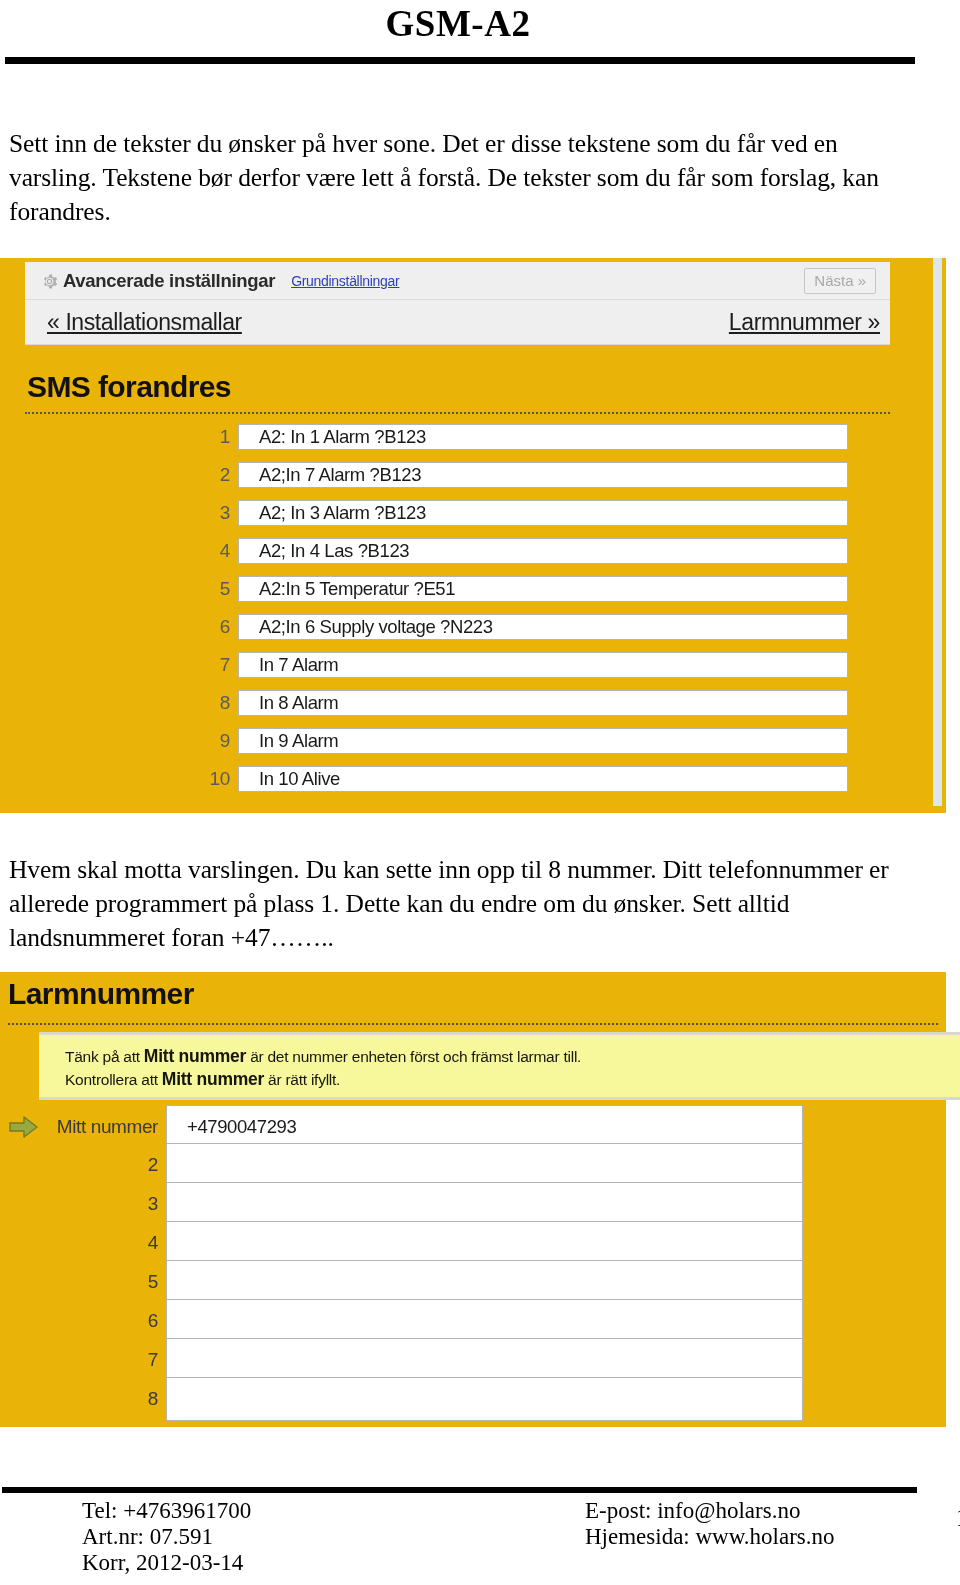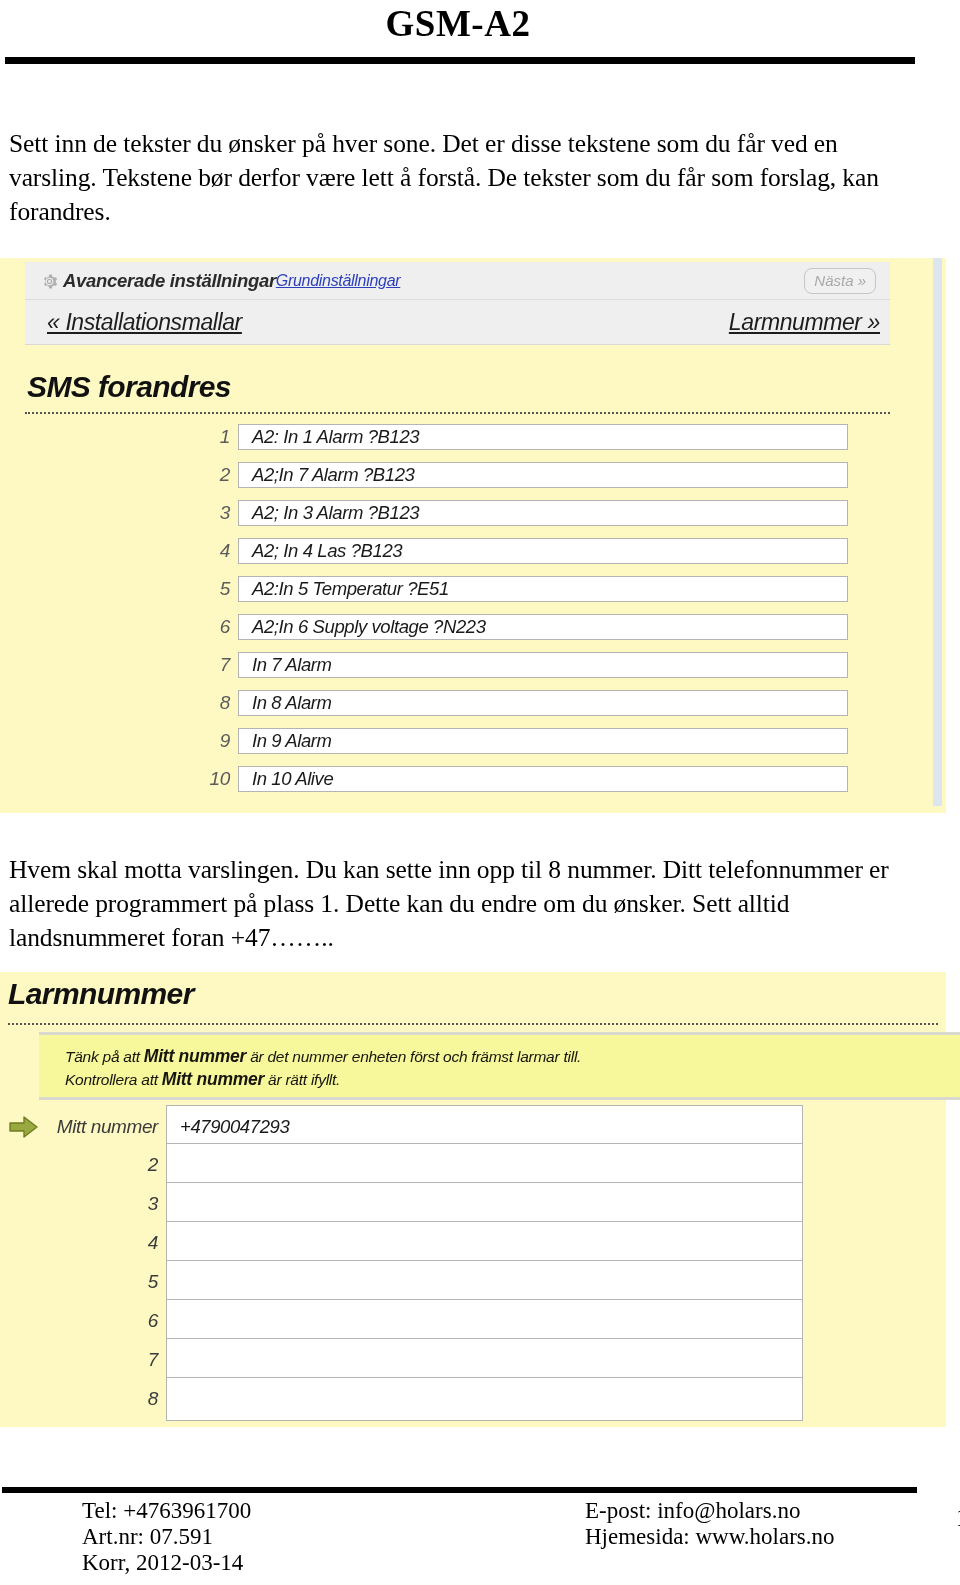--- a/index.html
+++ b/index.html
@@ -45,22 +45,21 @@
     line-height: 34px;
     color: #000;
     letter-spacing: -0.1px;
   }
   #para-top { top: 127px; left: 9px; width: 900px; }
   #para-mid { top: 853px; left: 9px; width: 905px; }
 
   
   .shot {
     position: absolute;
-    background: #fef9c3;
-    font-style: italic;
+    background: #eab308;
   }
   #shot-sms {
     top: 258px;
     left: 0px;
     width: 946px;
     height: 555px;
   }
   #shot-sms .scroll-strip {
     position: absolute;
     top: 0px;
@@ -95,35 +94,35 @@
   .nav-adv-label {
     font-family: "Liberation Sans", sans-serif;
     font-weight: bold;
     font-size: 18.5px;
     color: #2b2b2b;
     letter-spacing: -0.3px;
     white-space: nowrap;
   }
   .nav-basic-link {
     font-family: "Liberation Sans", sans-serif;
-    font-size: 16px;
+    font-size: 14px;
     color: #2b3fbd;
     text-decoration: underline;
     letter-spacing: -0.3px;
-    margin-left: 0;
+    margin-left: 16px;
     white-space: nowrap;
   }
   .btn-next {
     position: absolute;
     top: 6px;
     right: 14px;
     padding: 3px 9px 4px 9px;
     border: 1px solid #c6c6c6;
     background: #f0f0f0;
-    border-radius: 8px;
+    border-radius: 2px;
     font-family: "Liberation Sans", sans-serif;
     font-size: 15px;
     color: #a9a9a9;
     white-space: nowrap;
   }
   .nav-row-2 {
     position: relative;
     height: 44px;
     display: flex;
     align-items: center;
@@ -170,21 +169,21 @@
     color: #5b5b5b;
     letter-spacing: -0.3px;
   }
   .field-box {
     box-sizing: border-box;
     height: 26px;
     border: 1px solid #b4b4b4;
     background: #ffffff;
     display: flex;
     align-items: center;
-    padding-left: 13px;
+    padding-left: 20px;
     font-family: "Liberation Sans", sans-serif;
     font-size: 18.5px;
     color: #1a1a1a;
     letter-spacing: -0.4px;
     white-space: nowrap;
     overflow: hidden;
   }
   #shot-sms .field-box { width: 610px; }
 
   

